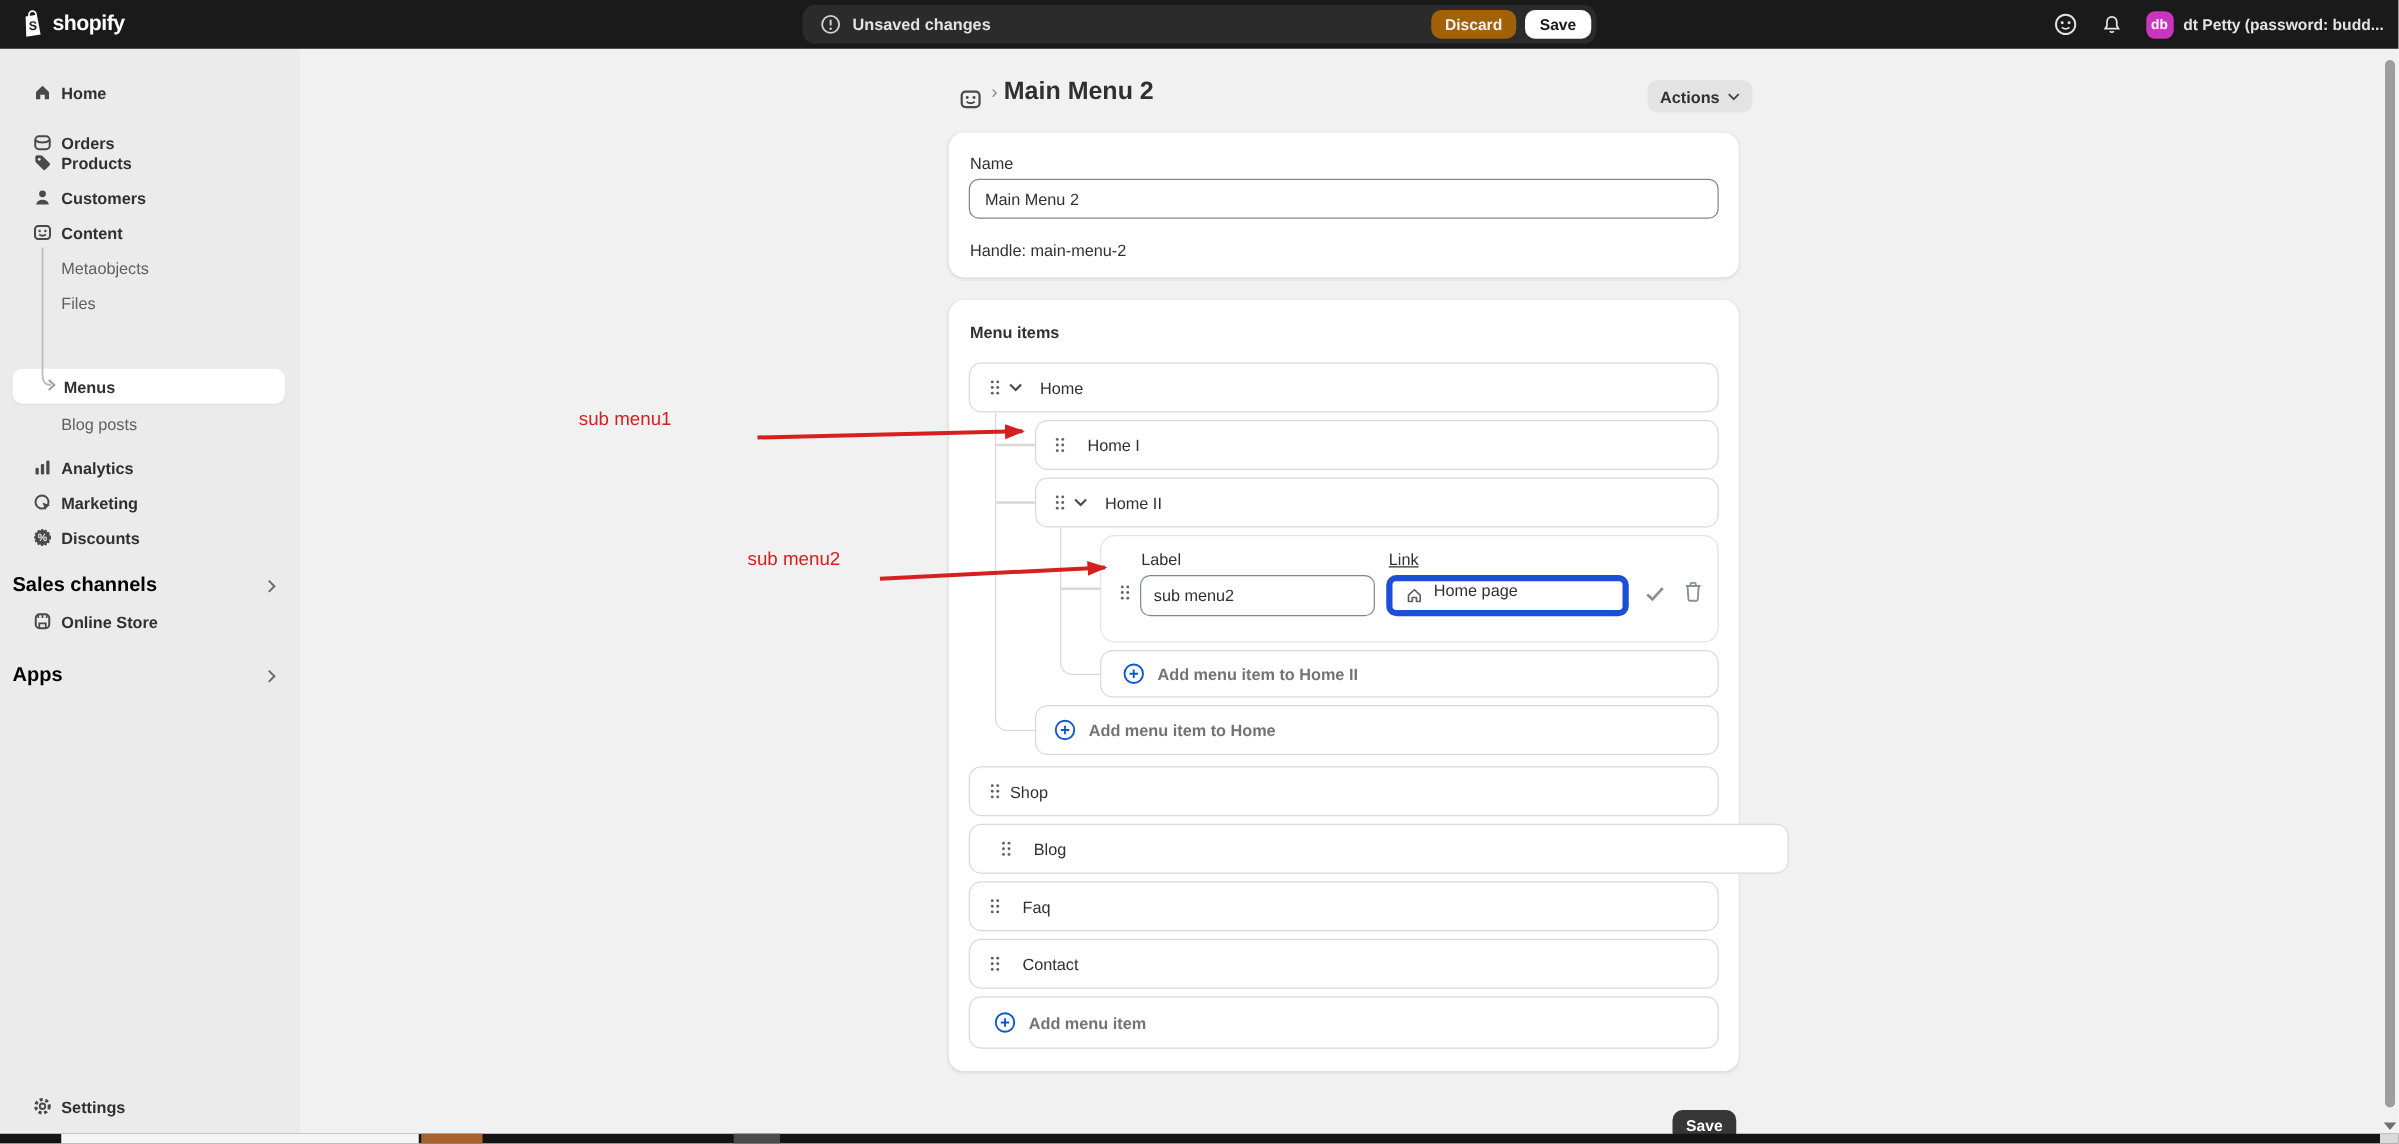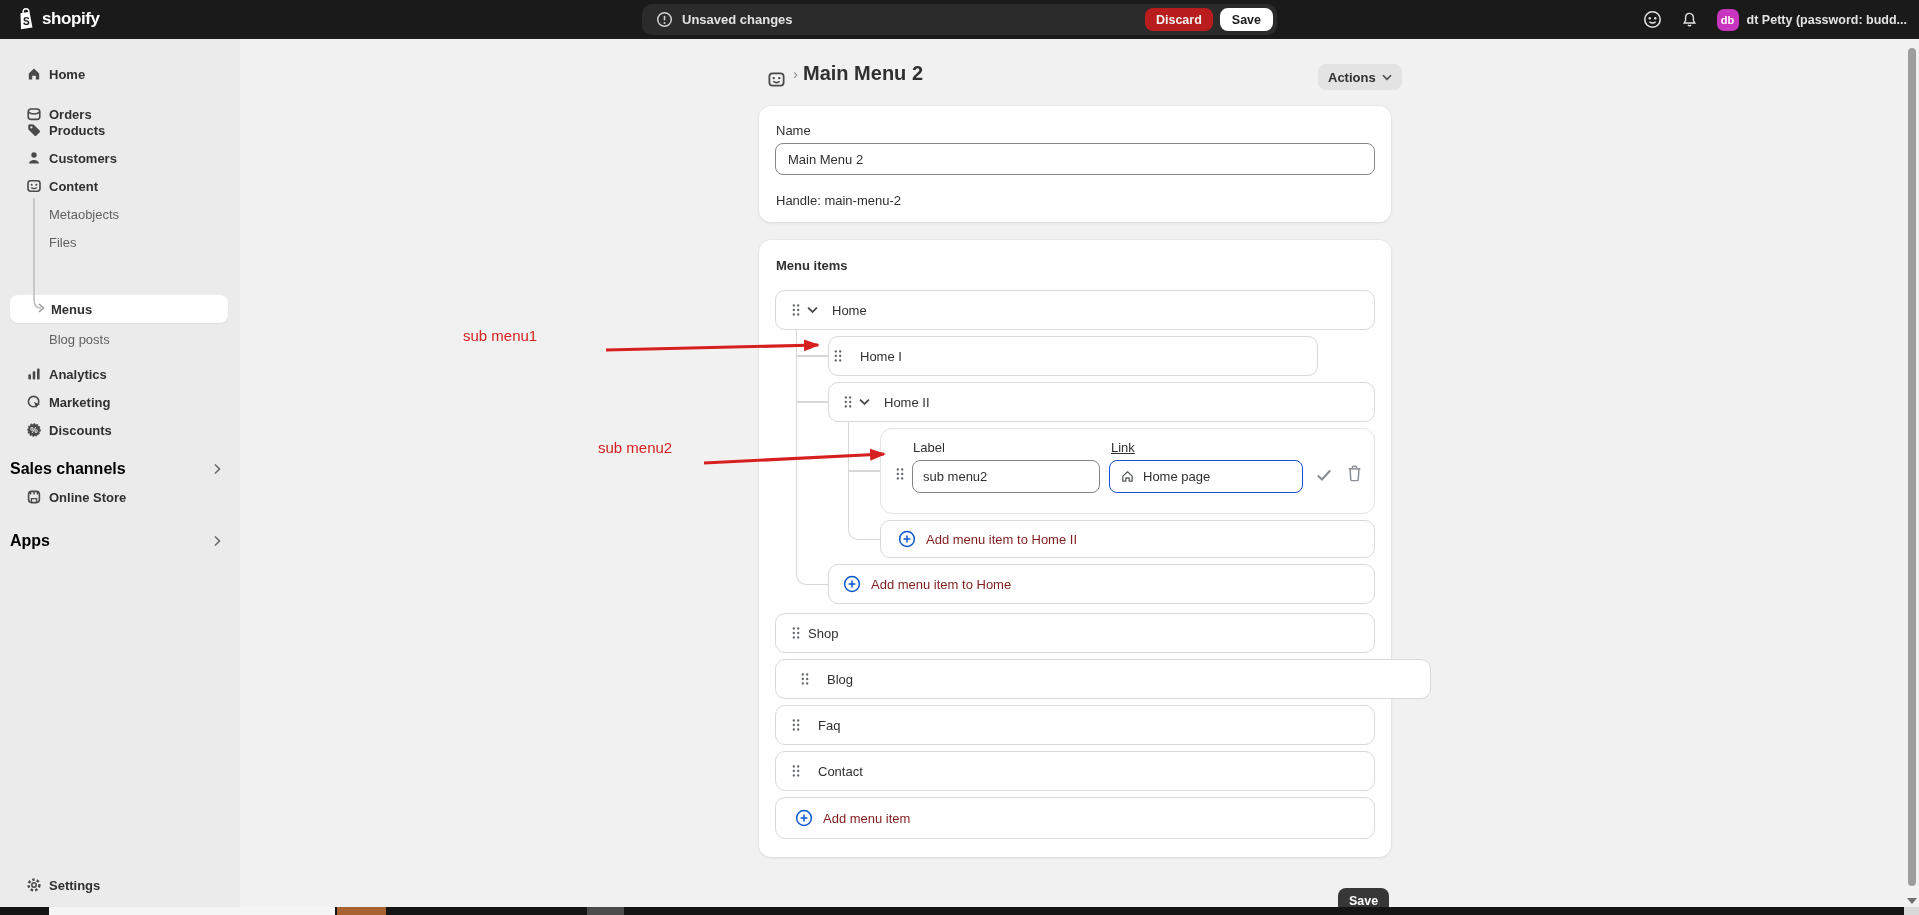--- a/index.html
+++ b/index.html
@@ -5,21 +5,21 @@
   html,body{margin:0;padding:0;}
   body{font-family:"Liberation Sans", sans-serif; -webkit-font-smoothing:antialiased;}
   .screen{position:relative;width:1919px;height:915px;overflow:hidden;background:#f1f1f1;color:#303030;font-size:13px;}
   
   .topbar{position:absolute;left:0;top:0;width:1919px;height:39px;background:#1a1a1a;z-index:100;}
   .logo{position:absolute;left:16px;top:7px;display:flex;align-items:center;gap:5px;cursor:pointer;}
   .logo-word{color:#fff;font-size:17px;font-weight:700;letter-spacing:-0.4px;}
   .bag-s{position:absolute;left:7px;top:9px;color:#1a1a1a;font-size:10px;font-weight:700;}
   .savebar{position:absolute;left:642px;top:4px;width:635px;height:31px;background:#2b2b2b;border-radius:10px;display:flex;align-items:center;padding:0 4px 0 14px;box-sizing:border-box;}
   .savebar-msg{color:#e3e3e3;font-weight:600;font-size:13px;margin-left:9px;}
-  .btn-discard{margin-left:auto;height:23px;padding:0 11px;background:#b91c1c;border:none;border-radius:8px;color:#f1f1f1;font-size:12.5px;font-weight:600;font-family:inherit;cursor:pointer;}
+  .btn-discard{margin-left:auto;height:23px;padding:0 11px;background:#a16207;border:none;border-radius:8px;color:#f1f1f1;font-size:12.5px;font-weight:600;font-family:inherit;cursor:pointer;}
   .btn-save-top{margin-left:7px;height:23px;padding:0 12px;background:#ffffff;border:none;border-radius:8px;color:#1a1a1a;font-size:12.5px;font-weight:600;font-family:inherit;cursor:pointer;}
   .tb-right{position:absolute;right:12px;top:0;height:39px;display:flex;align-items:center;gap:19px;}
   .icon-btn{background:none;border:none;padding:0;cursor:pointer;display:flex;align-items:center;}
   .avatar{width:22px;height:22px;border-radius:7px;background:#ca35c0;color:#fff;font-size:11px;font-weight:700;display:flex;align-items:center;justify-content:center;}
   .username{color:#e3e3e3;font-size:12.5px;font-weight:600;white-space:nowrap;}
   .acct{display:flex;align-items:center;gap:8px;cursor:pointer;}
   
   .sidebar{position:absolute;left:0;top:39px;width:240px;height:868px;background:#ebebeb;z-index:20;}
   .nav-item{position:absolute;left:8px;width:224px;height:28px;display:flex;align-items:center;padding-left:18px;box-sizing:border-box;border-radius:8px;cursor:pointer;}
   .nav-item .nav-label{margin-left:7px;font-size:13px;font-weight:600;color:#303030;}
@@ -47,24 +47,24 @@
   .menu-title{position:absolute;left:17px;top:18px;font-size:13px;font-weight:650;color:#303030;}
   .menu-row{position:absolute;background:#fff;border:1px solid #d9d9d9;border-radius:10px;box-sizing:border-box;display:flex;align-items:center;cursor:pointer;}
   .row-label{font-size:13px;font-weight:500;color:#303030;}
   .drag-handle{display:flex;align-items:center;cursor:grab;padding:4px;}
   .chev-toggle{background:none;border:none;padding:2px;display:flex;align-items:center;cursor:pointer;}
   .connector{position:absolute;border-left:1.5px solid #d8d8d8;border-bottom:1.5px solid #d8d8d8;border-bottom-left-radius:10px;}
   .stub{position:absolute;height:1.5px;background:#d8d8d8;}
   .edit-panel{position:absolute;left:121px;top:188px;width:495px;height:86px;background:#fff;border:1px solid #e3e3e3;border-radius:12px;box-sizing:border-box;}
   .mini-label{position:absolute;font-size:13px;color:#303030;}
   .mini-input{position:absolute;box-sizing:border-box;border:1px solid #82878b;border-radius:8px;font-family:inherit;font-size:13px;color:#303030;padding:0 10px;background:#fff;height:33px;}
-  .link-box{position:absolute;box-sizing:border-box;border:1px solid #1d4ed8;border-radius:8px;height:33px;display:flex;align-items:center;gap:8px;padding:0 10px;cursor:pointer;background:#fff;}
+  .link-box{position:absolute;box-sizing:border-box;border:5px solid #1d4ed8;border-radius:8px;height:33px;display:flex;gap:8px;padding:0 10px;cursor:pointer;background:#fff;}
   .link-box span{font-size:13px;color:#303030;}
   .add-row{position:absolute;background:#fff;border:1px solid #d9d9d9;border-radius:10px;box-sizing:border-box;display:flex;align-items:center;cursor:pointer;}
-  .add-text{font-size:13px;font-weight:400;color:#7f1d1d;}
+  .add-text{font-size:13px;font-weight:700;color:#737373;}
   
   .red-note{position:absolute;color:#d61f1f;font-size:15px;z-index:61;}
   .overlay-svg{position:absolute;left:0;top:0;z-index:60;pointer-events:none;}
   
   .bottom-save{position:absolute;left:1338px;top:888px;width:51px;height:26px;background:#373737;color:#fff;border:none;border-radius:8px;font-family:inherit;font-size:12.5px;font-weight:600;z-index:65;cursor:pointer;}
   .bottom-strip{position:absolute;left:0;top:907px;width:1919px;height:8px;background:#141414;z-index:70;}
   .strip-seg{position:absolute;top:0;height:8px;}
   .scroll-thumb{position:absolute;left:1908px;top:48px;width:8px;height:838px;background:#9d9d9d;border-radius:4px;z-index:80;cursor:pointer;}
   .scroll-arrow{position:absolute;left:1907px;top:898px;width:0;height:0;border-left:5px solid transparent;border-right:5px solid transparent;border-top:6px solid #6f6f6f;z-index:80;}
 </style>
@@ -301,21 +301,21 @@
           </svg>
         </span>
       <button class="chev-toggle">
           <svg width="11" height="8" viewBox="0 0 10 7">
             <path d="M1 1.3 L5 5.3 L9 1.3" stroke="#4a4a4a" stroke-width="1.6" fill="none"></path>
           </svg>
         </button>
       <span class="row-label" style="margin-left:12px;">Home</span>
     </div>
 
-    <div class="menu-row" style="left:69px;top:96px;width:490px;height:40px;">
+    <div class="menu-row" style="left:69px;top:96px;width:547px;height:40px;padding-left:10px;">
       <span class="drag-handle">
           <svg width="10" height="14" viewBox="0 0 10 14">
             <circle cx="2.8" cy="2.5" r="1.15" fill="#5c6166"></circle>
             <circle cx="7.2" cy="2.5" r="1.15" fill="#5c6166"></circle>
             <circle cx="2.8" cy="7" r="1.15" fill="#5c6166"></circle>
             <circle cx="7.2" cy="7" r="1.15" fill="#5c6166"></circle>
             <circle cx="2.8" cy="11.5" r="1.15" fill="#5c6166"></circle>
             <circle cx="7.2" cy="11.5" r="1.15" fill="#5c6166"></circle>
           </svg>
         </span>

